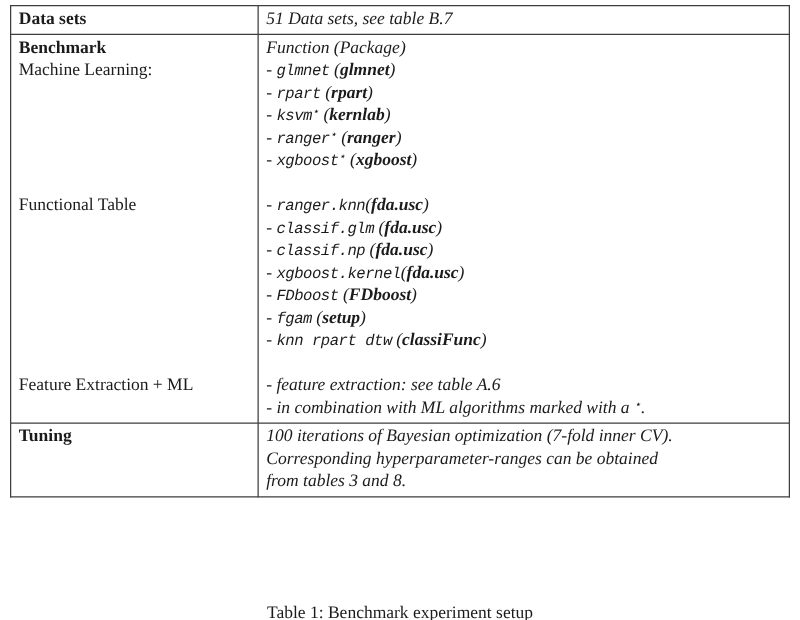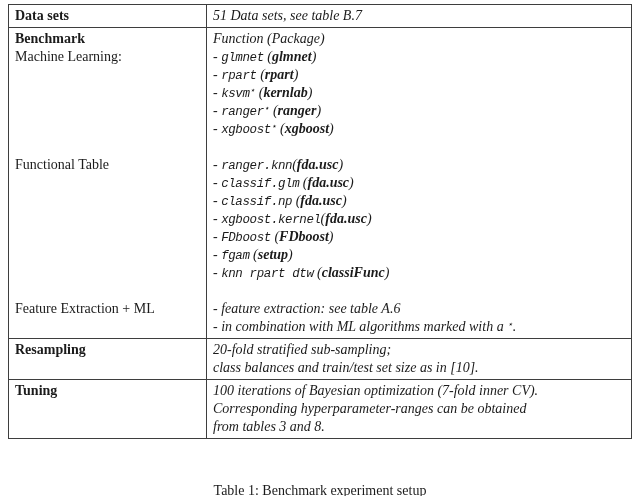--- a/index.html
+++ b/index.html
@@ -85,30 +85,20 @@
             <div class="line"><span>- </span><span class="tt">FDboost</span><span> (</span><span class="bf">FDboost</span><span>)</span></div>
             <div class="line"><span>- </span><span class="tt">fgam</span><span> (</span><span class="bf">setup</span><span>)</span></div>
             <div class="line"><span>- </span><span class="tt">knn rpart dtw</span><span> (</span><span class="bf">classiFunc</span><span>)</span></div>
             <div class="line">&nbsp;</div>
             <div class="line"><span>- feature extraction: see table A.6</span></div>
             <div class="line"><span>- in combination with ML algorithms marked with a </span><sup class="star">⋆</sup><span>.</span></div>
           </td>
         </tr>
         <tr>
           <td class="col-left">
-            <div class="line bf">Resampling</div>
-            <div class="line">&nbsp;</div>
-          </td>
-          <td class="col-right">
-            <div class="line"><span>20-fold stratified sub-sampling;</span></div>
-            <div class="line"><span>class balances and train/test set size as in [10].</span></div>
-          </td>
-        </tr>
-        <tr>
-          <td class="col-left">
             <div class="line bf">Tuning</div>
             <div class="line">&nbsp;</div>
             <div class="line">&nbsp;</div>
           </td>
           <td class="col-right">
             <div class="line"><span>100 iterations of Bayesian optimization (7-fold inner CV).</span></div>
             <div class="line"><span>Corresponding hyperparameter-ranges can be obtained</span></div>
             <div class="line"><span>from tables 3 and 8.</span></div>
           </td>
         </tr>

